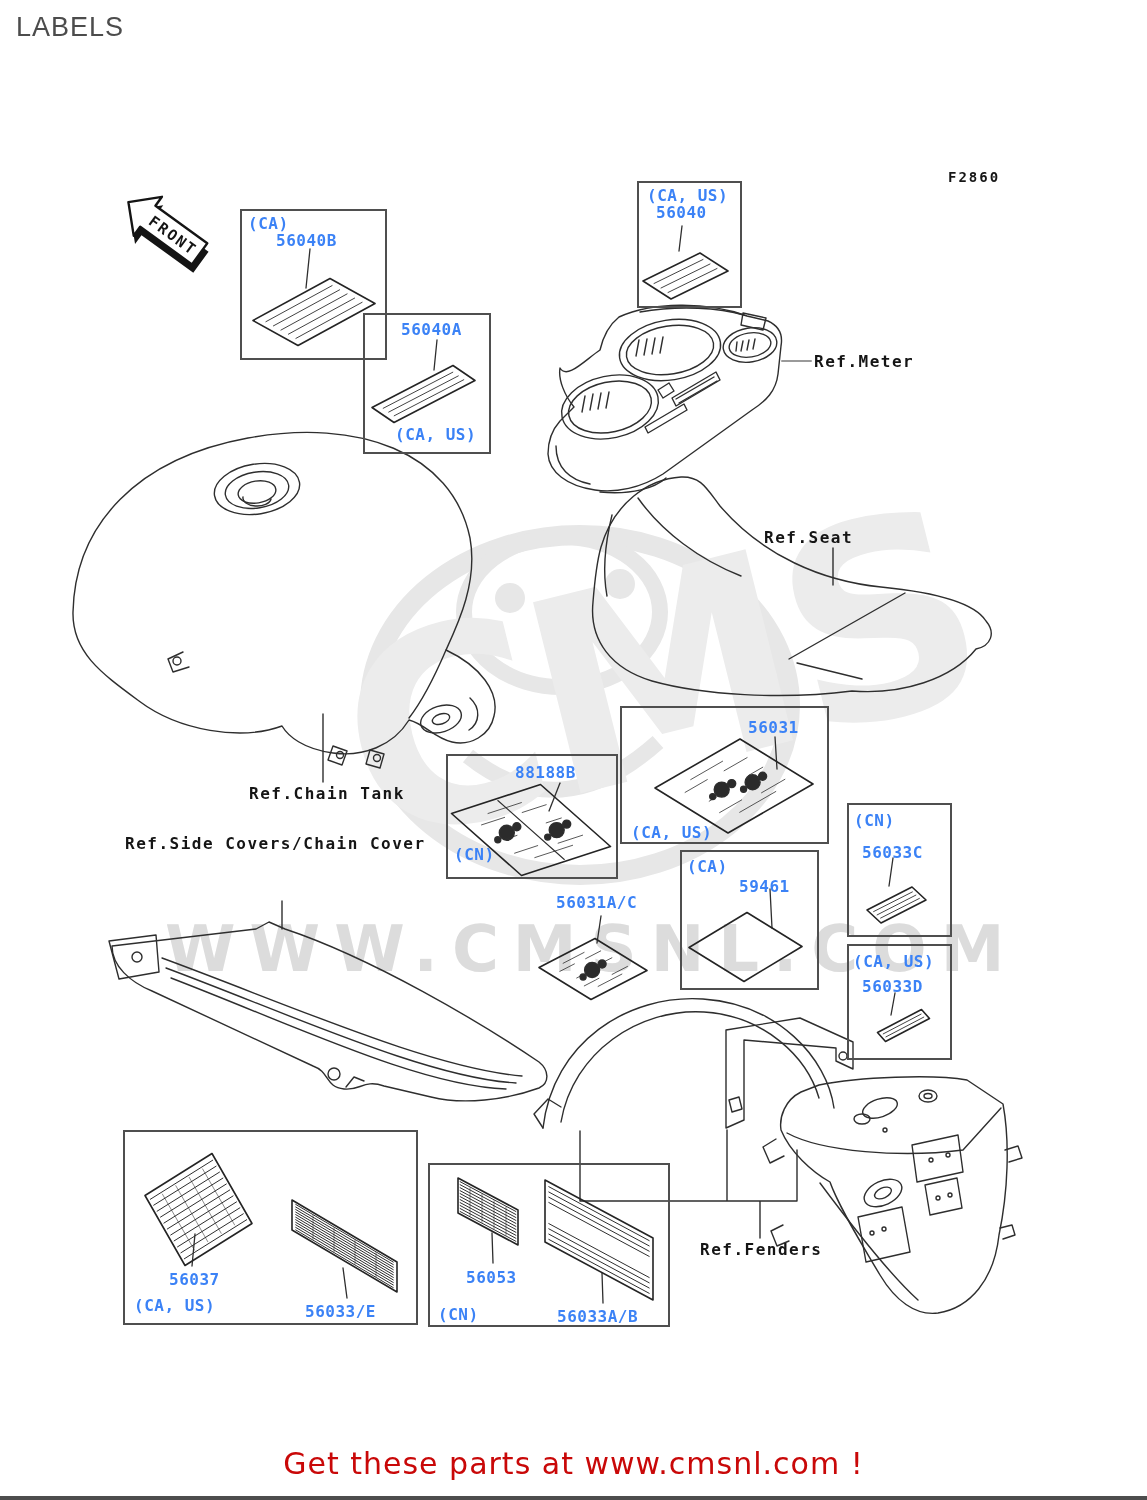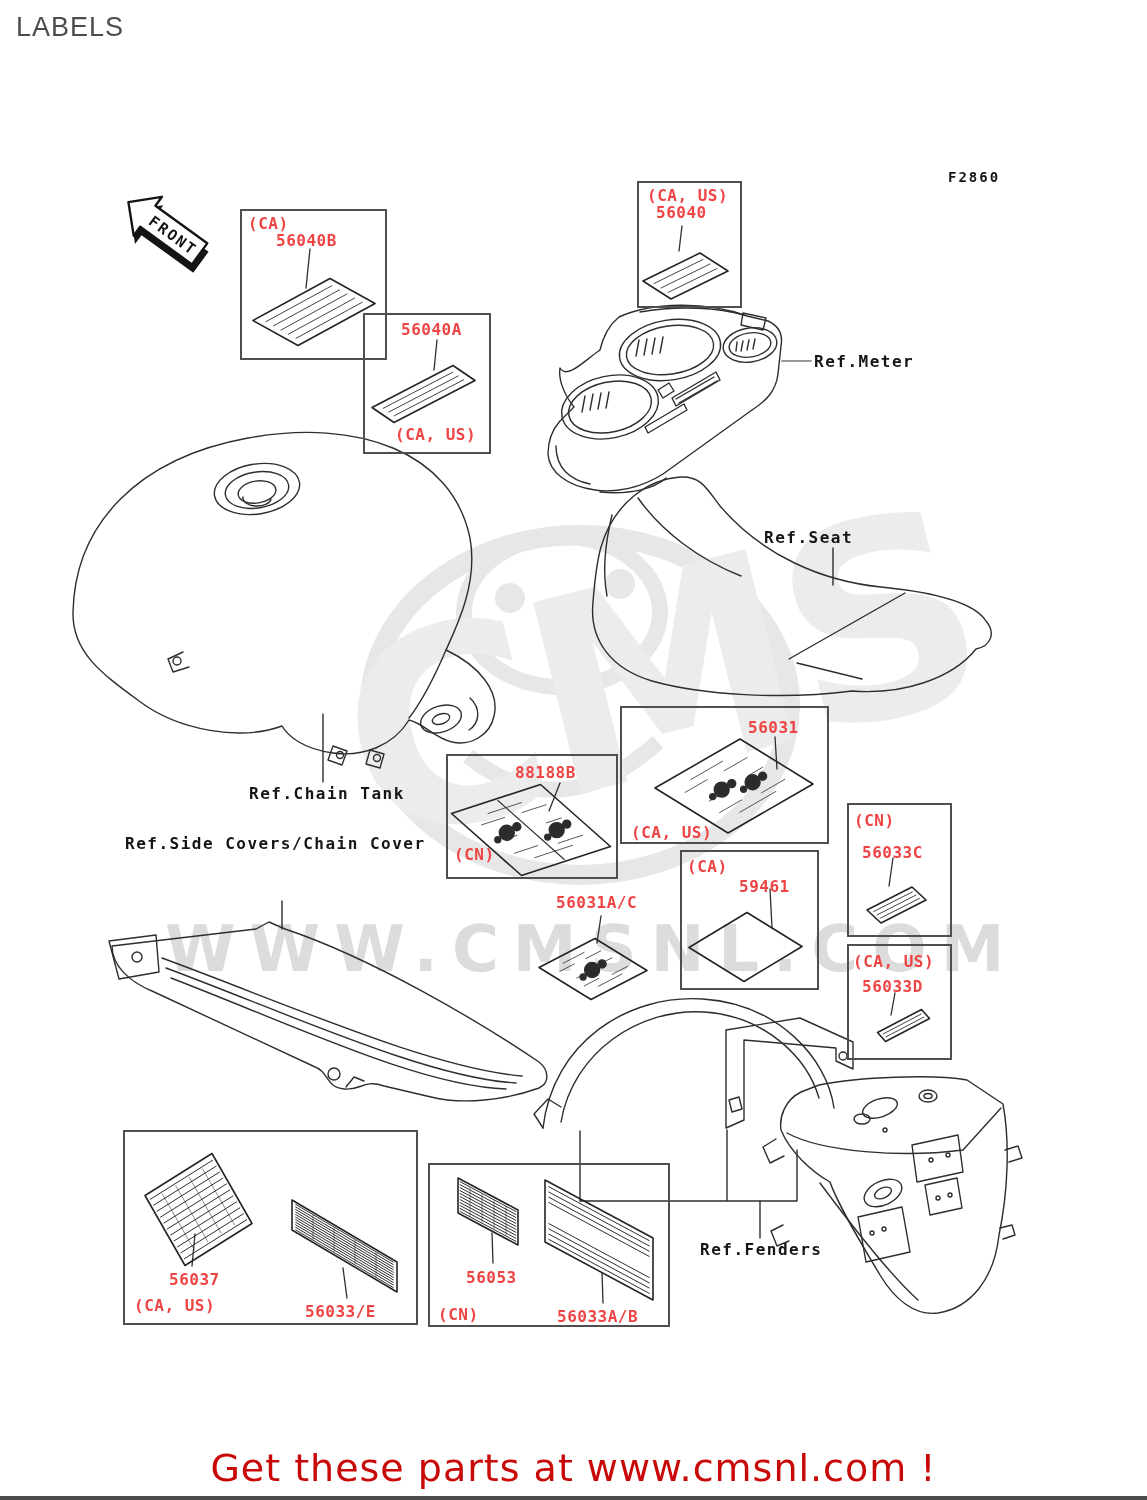--- a/index.html
+++ b/index.html
@@ -13,26 +13,26 @@
           font-family:"DejaVu Sans",sans-serif;}
   #wm-face{position:absolute;left:0;top:0;z-index:0;}
   
   #art{position:absolute;left:0;top:0;z-index:1;}
   
   .title{position:absolute;left:16px;top:12px;z-index:2;color:#4c4c4c;font-size:27px;
          letter-spacing:1px;font-family:"Liberation Sans",sans-serif;text-align:right;}
   .figcode{position:absolute;left:948px;top:169px;z-index:2;font-size:14px;font-weight:bold;
            letter-spacing:2px;color:#161616;}
   .pbox{position:absolute;z-index:2;border:2px solid #4f4f4f;background:transparent;}
-  .pt,.rg{position:absolute;font-weight:bold;font-size:16px;letter-spacing:.5px;color:#ef4444;
+  .pt,.rg{position:absolute;font-weight:bold;font-size:16px;letter-spacing:.5px;color:#3b82f6;
           white-space:nowrap;z-index:3;}
   .ref{position:absolute;font-weight:bold;font-size:16px;letter-spacing:1.5px;color:#151515;
        white-space:nowrap;z-index:2;}
   .footer{position:absolute;left:0;top:1446px;width:100%;text-align:center;z-index:2;
-          font-family:"DejaVu Sans",sans-serif;font-size:38px;letter-spacing:1px;color:#c90808;}
+          font-family:"DejaVu Sans",sans-serif;font-size:30px;letter-spacing:1px;color:#c90808;}
   .bottom-strip{position:absolute;left:0;top:1496px;width:100%;height:4px;background:#4d4d4d;z-index:4;}
 </style>
 </head>
 <body>
 
 <div class="canvas">
 
   <svg id="wm-face" width="1147" height="1500">
     <g stroke="#e7e7e7" fill="none">
       <ellipse cx="580" cy="705" rx="210" ry="170" stroke-width="20"></ellipse>

